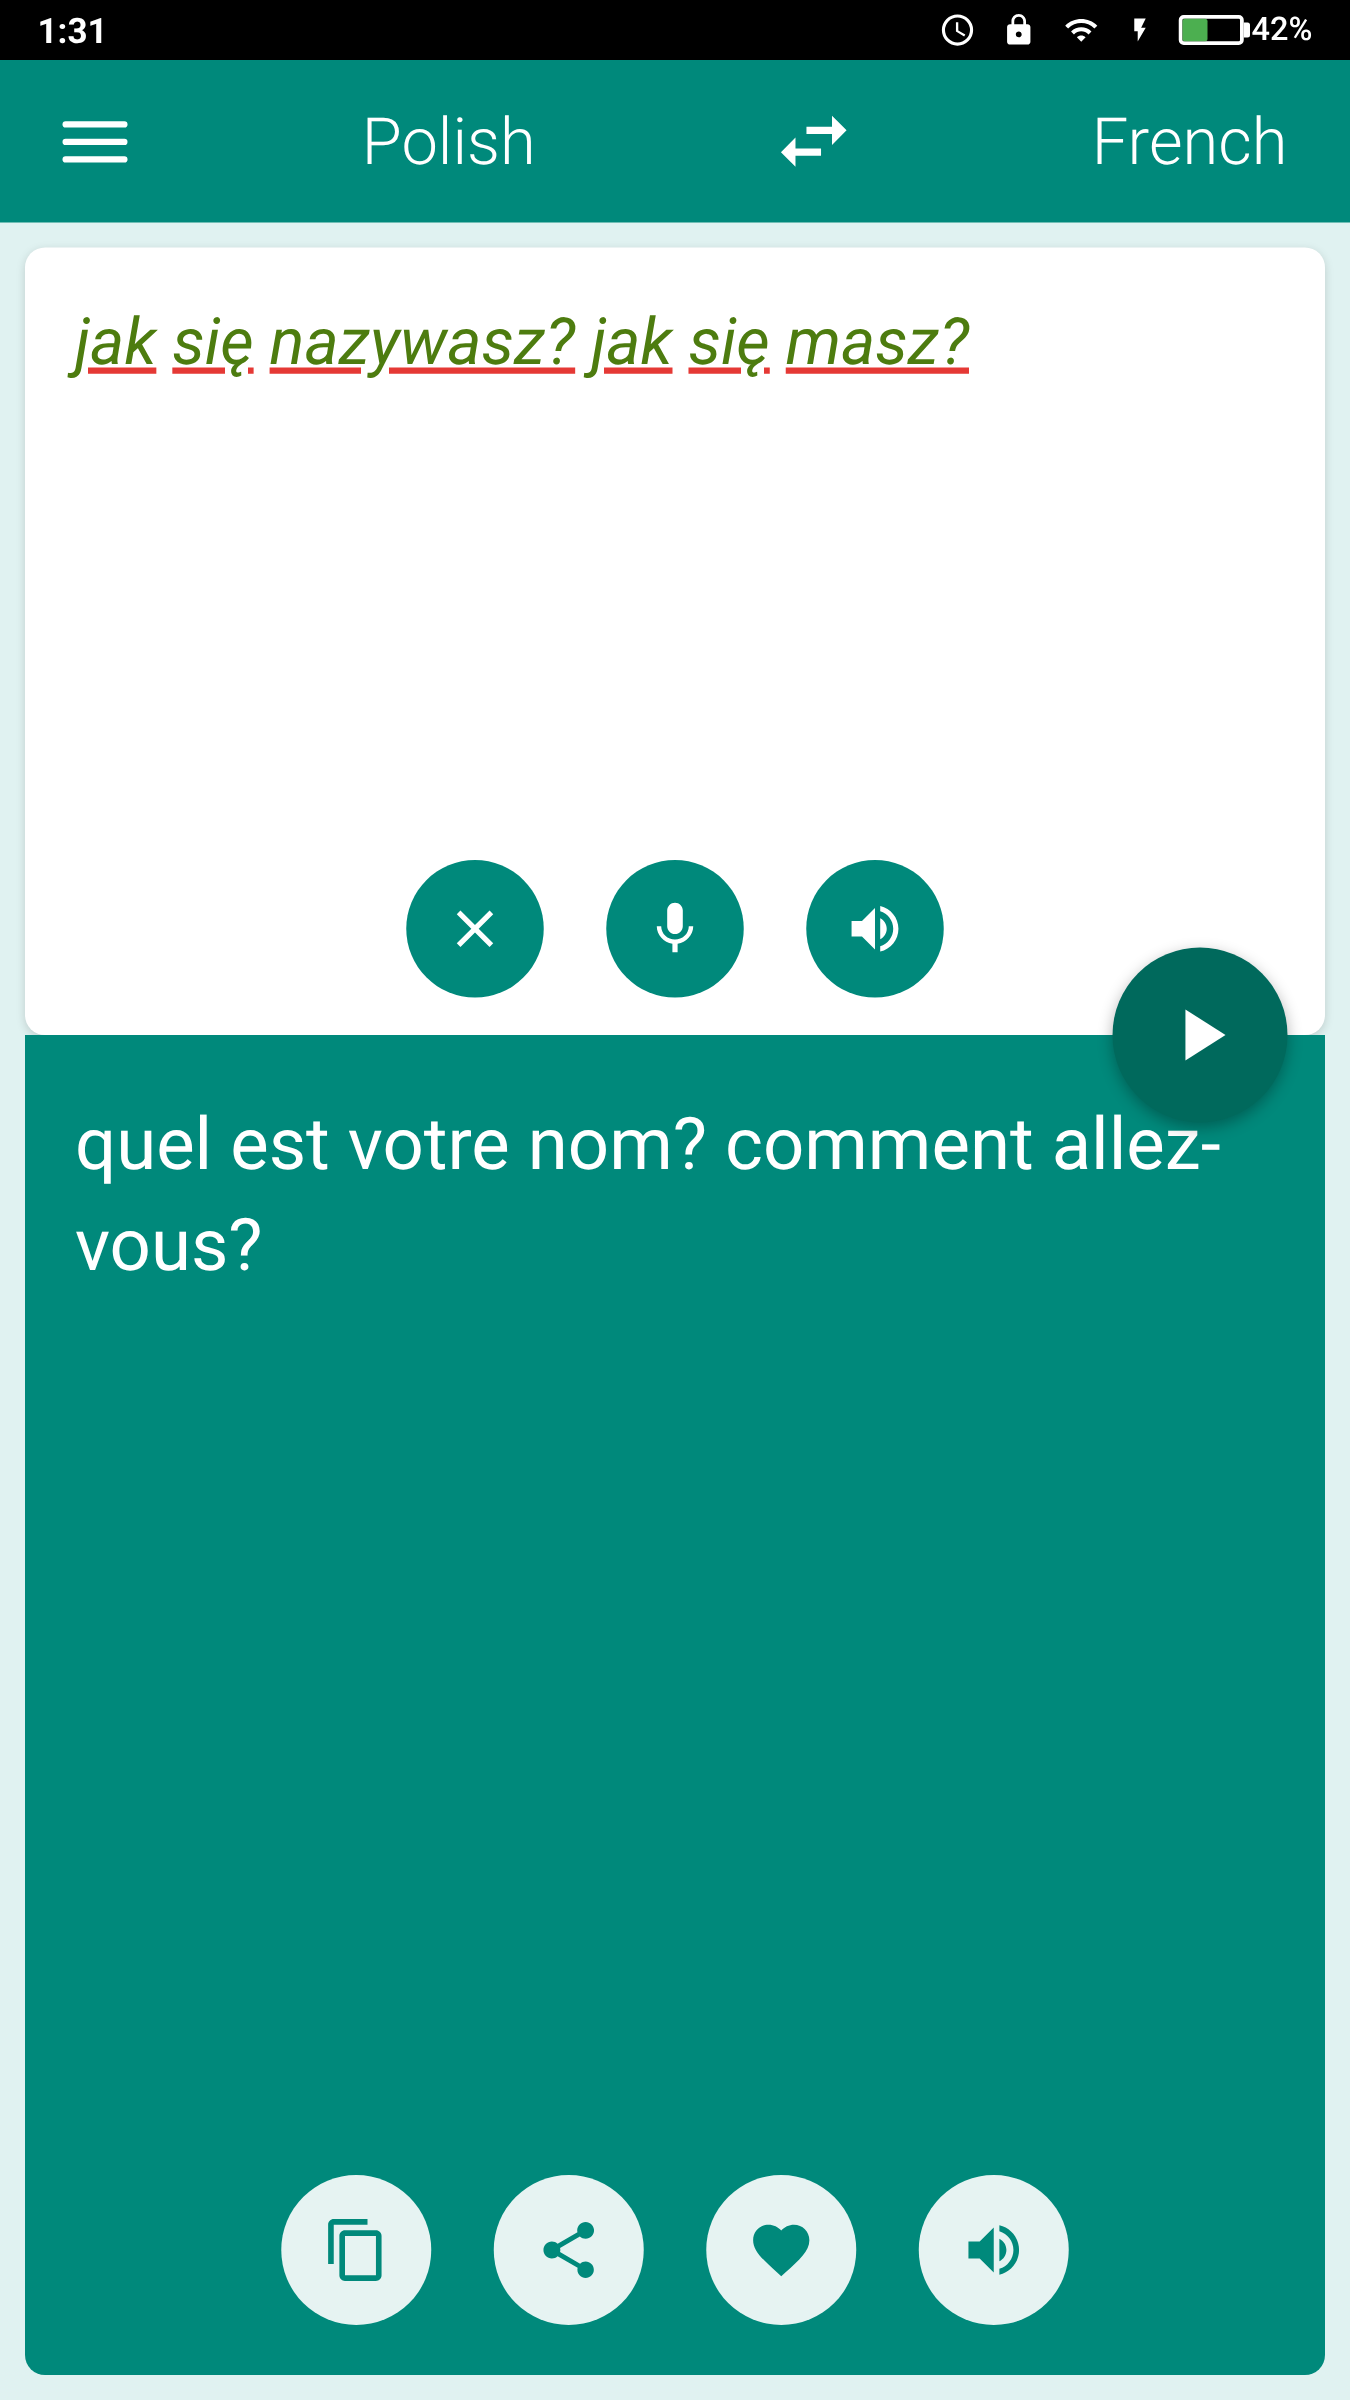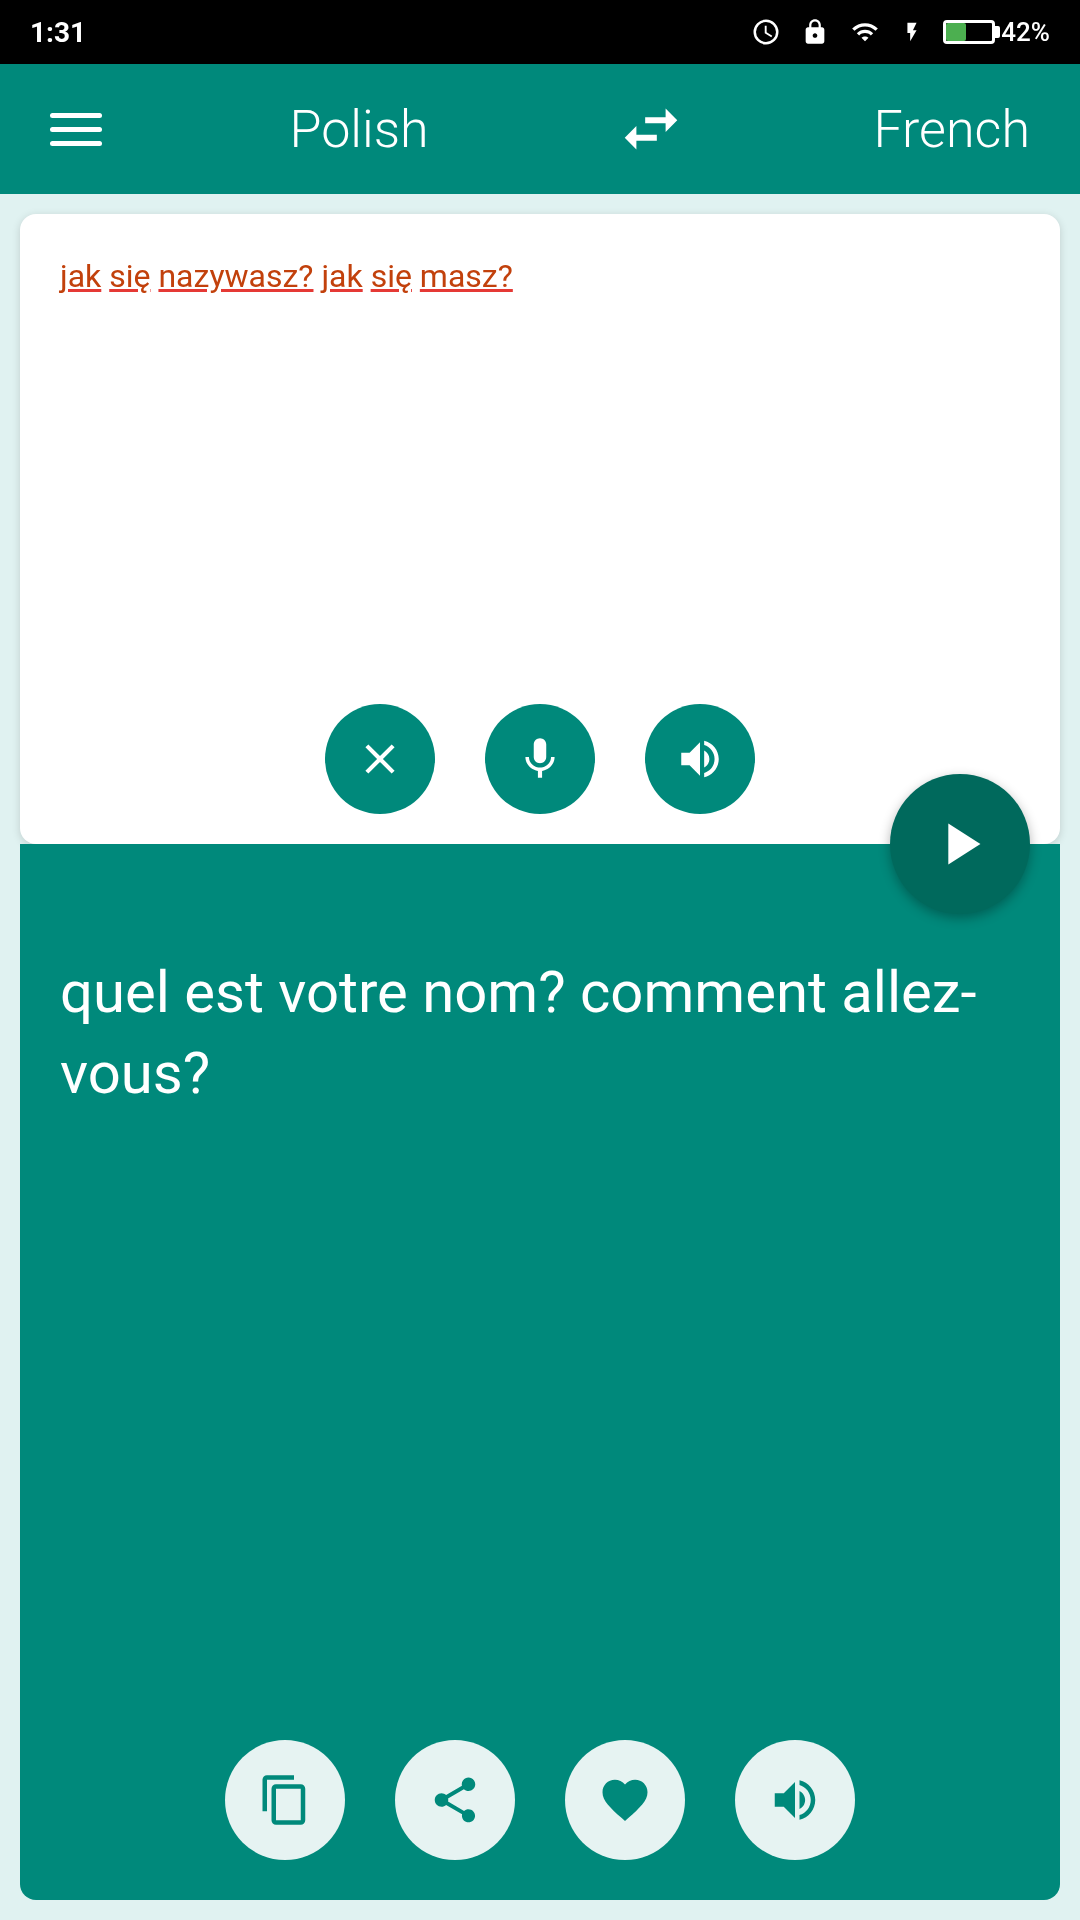--- a/index.html
+++ b/index.html
@@ -12,21 +12,21 @@
       font-family: 'Roboto', Arial, sans-serif;
       background: #e0f2f1;
       display: flex;
       flex-direction: column;
     }
 
     
     .status-bar {
       background: #000;
       color: #fff;
-      height: 64px;
+      height: 48px;
       display: flex;
       align-items: center;
       justify-content: space-between;
       padding: 0 30px;
       font-size: 28px;
       font-weight: 500;
       flex-shrink: 0;
     }
     .status-left { font-weight: bold; }
     .status-right {
@@ -114,25 +114,26 @@
     .input-section {
       background: #fff;
       margin: 20px 20px 0 20px;
       border-radius: 16px;
       padding: 40px 40px 30px 40px;
       position: relative;
       box-shadow: 0 2px 8px rgba(0,0,0,0.15);
       flex-shrink: 0;
     }
     .input-text {
-      font-size: 32px;
+      font-size: 52px;
       line-height: 1.4;
-      color: #c2410c;
+      color: #4d7c0f;
       min-height: 420px;
       word-break: break-word;
+      font-style: italic;
     }
     .input-controls {
       display: flex;
       justify-content: center;
       gap: 50px;
       margin-top: 30px;
     }
     .ctrl-btn {
       width: 110px;
       height: 110px;
@@ -166,21 +167,21 @@
       z-index: 10;
       box-shadow: 0 4px 12px rgba(0,0,0,0.3);
     }
 
     
     .output-section {
       background: #00897b;
       flex: 1;
       margin: 0 20px 20px 20px;
       border-radius: 0 0 16px 16px;
-      padding: 108px 40px 40px 40px;
+      padding: 48px 40px 40px 40px;
       position: relative;
       display: flex;
       flex-direction: column;
       justify-content: space-between;
     }
     .output-text {
       font-size: 58px;
       line-height: 1.4;
       color: #fff;
       word-break: break-word;

